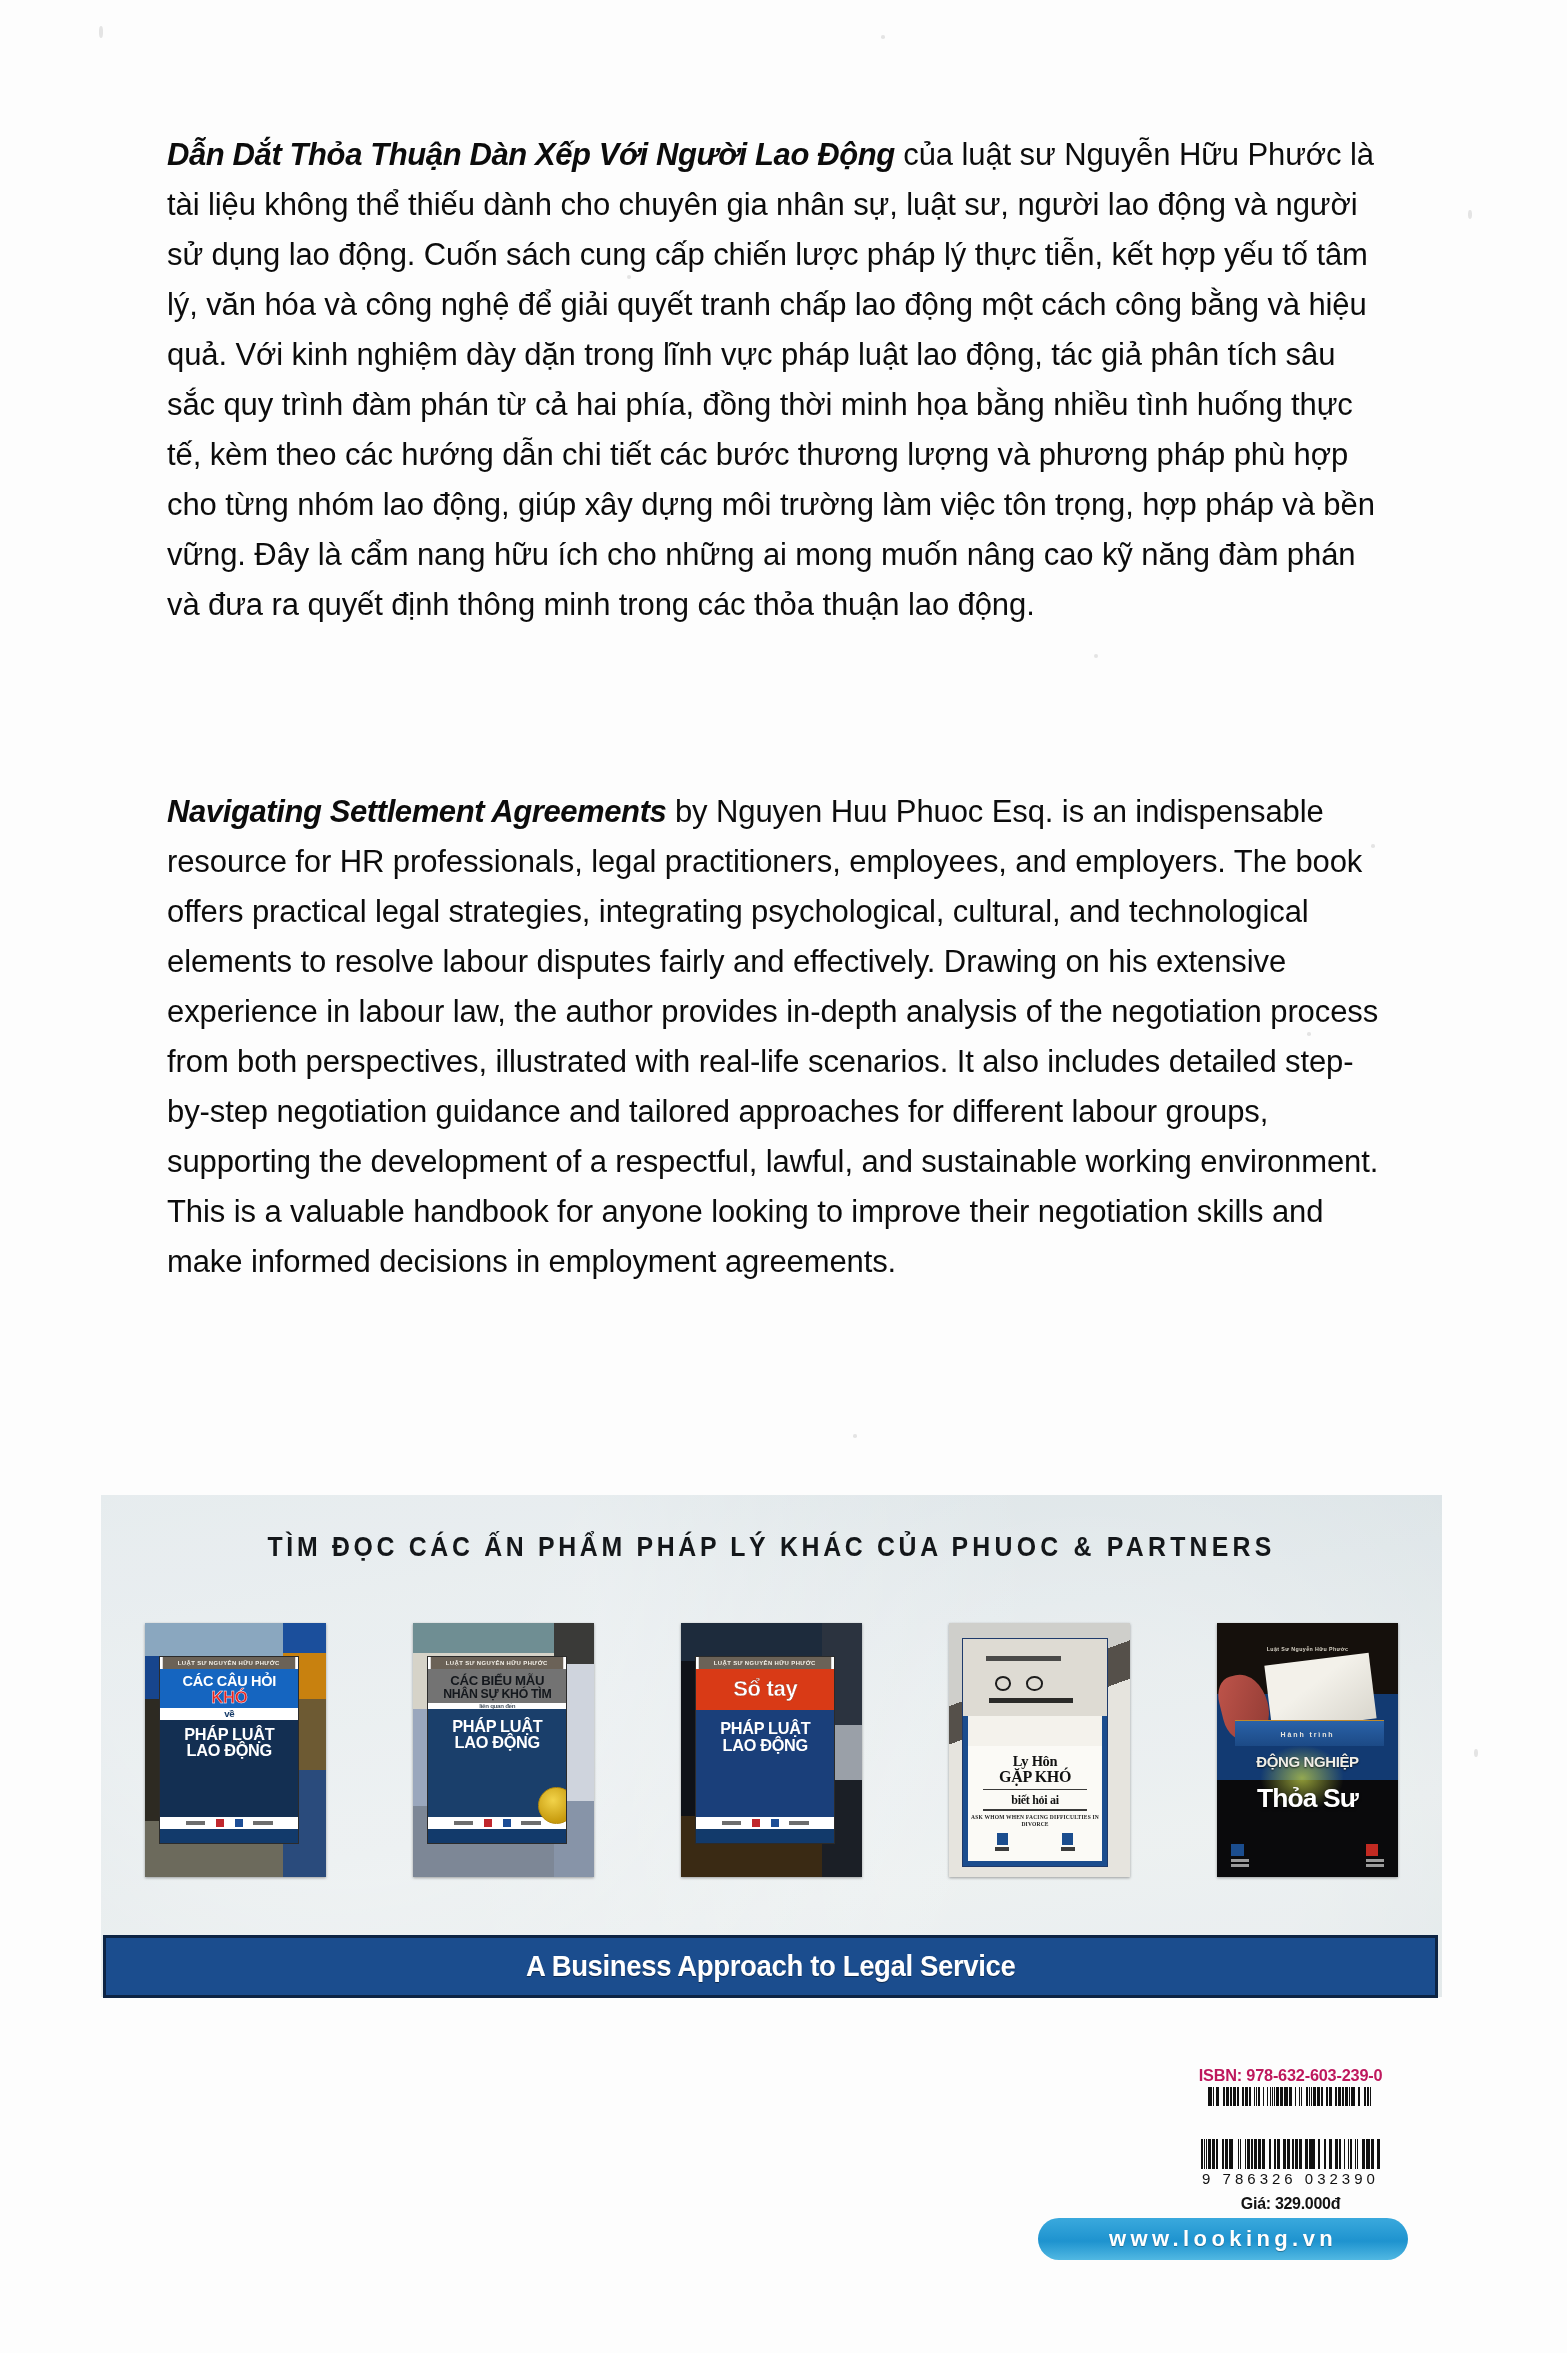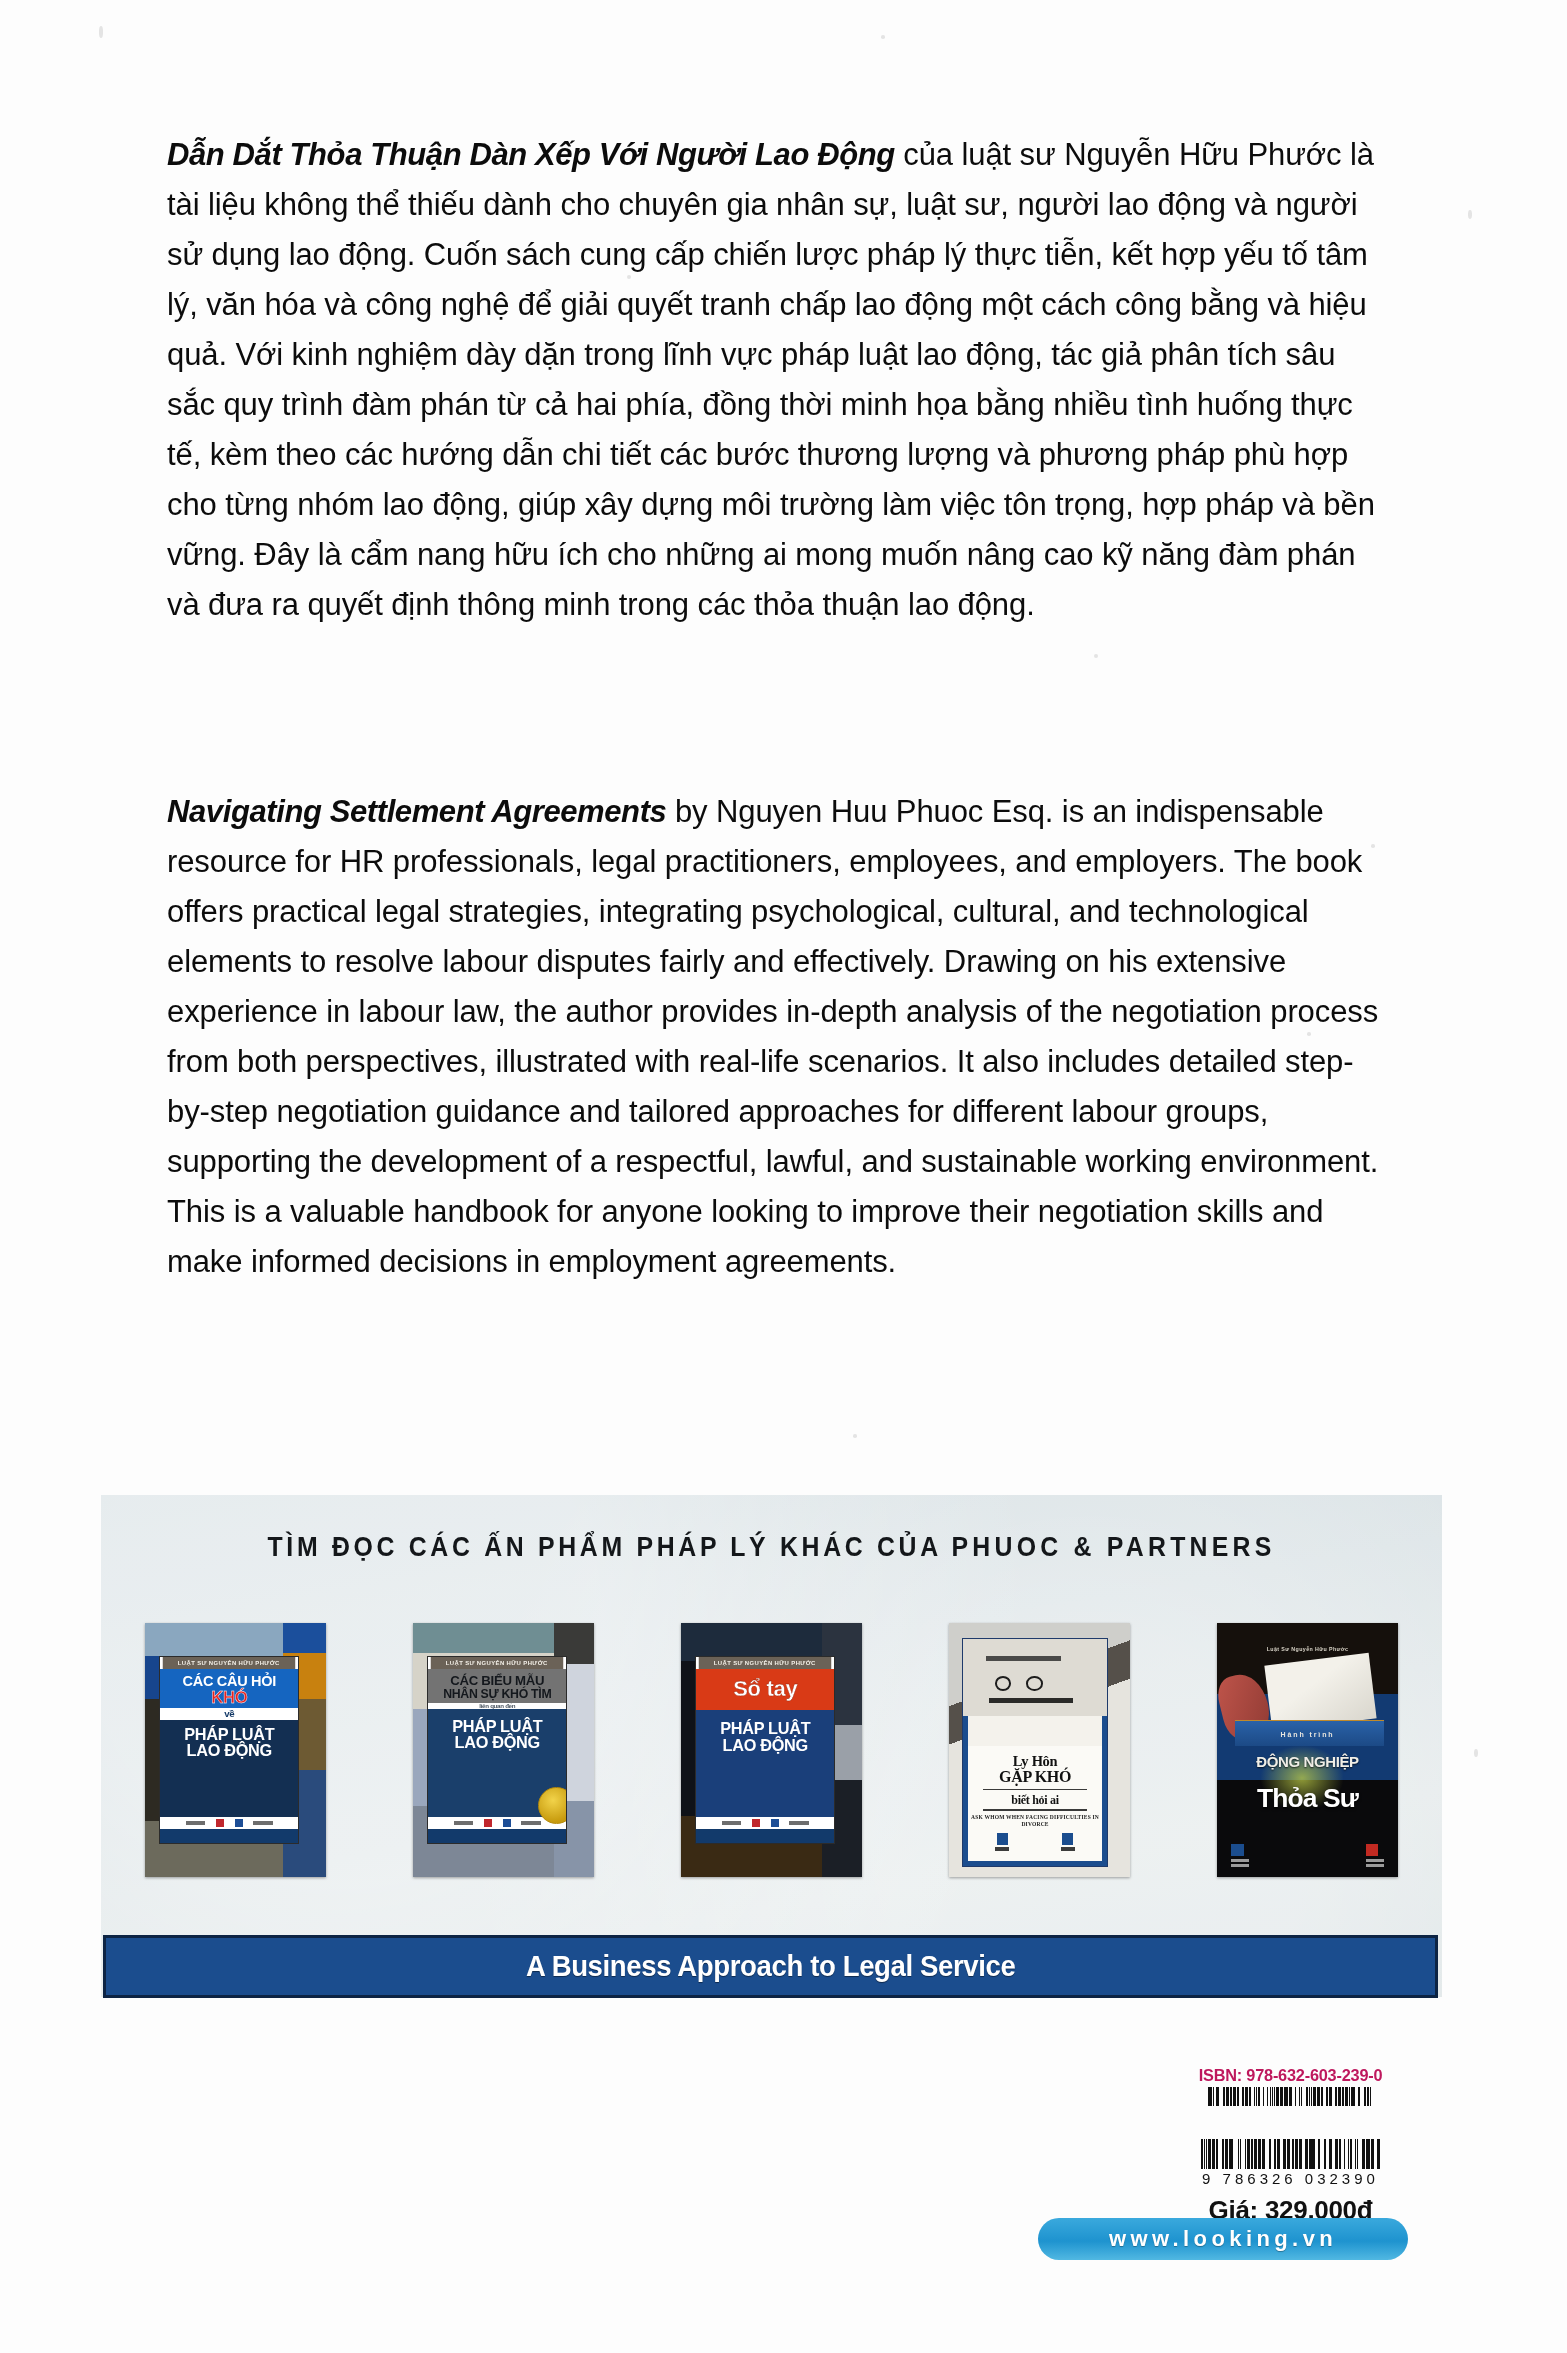--- a/index.html
+++ b/index.html
@@ -339,21 +339,21 @@
 
   .barcode-main { height: 30px; margin-top: 33px; }
   .ean-digits {
     font-size: 15px;
     color: #111;
     letter-spacing: 4px;
     margin-top: 0.9px;
     white-space: nowrap;
   }
   .price {
-    font-size: 26px;
+    font-size: 16px;
     font-weight: 700;
     color: #111;
     margin-top: 8px;
     letter-spacing: -0.3px;
   }
 
   
   .sachweb {
     position: absolute;
     left: 1038px;

